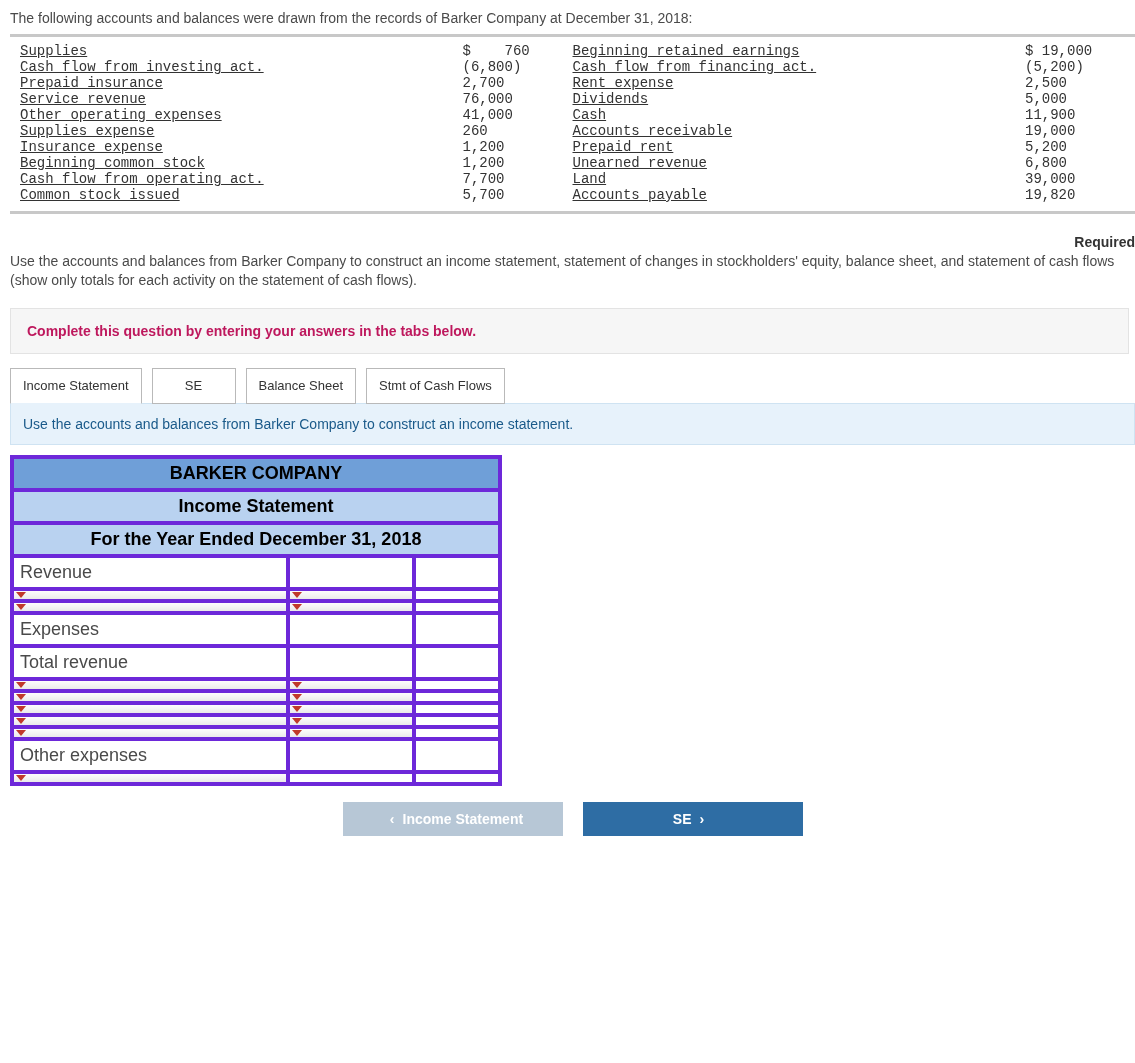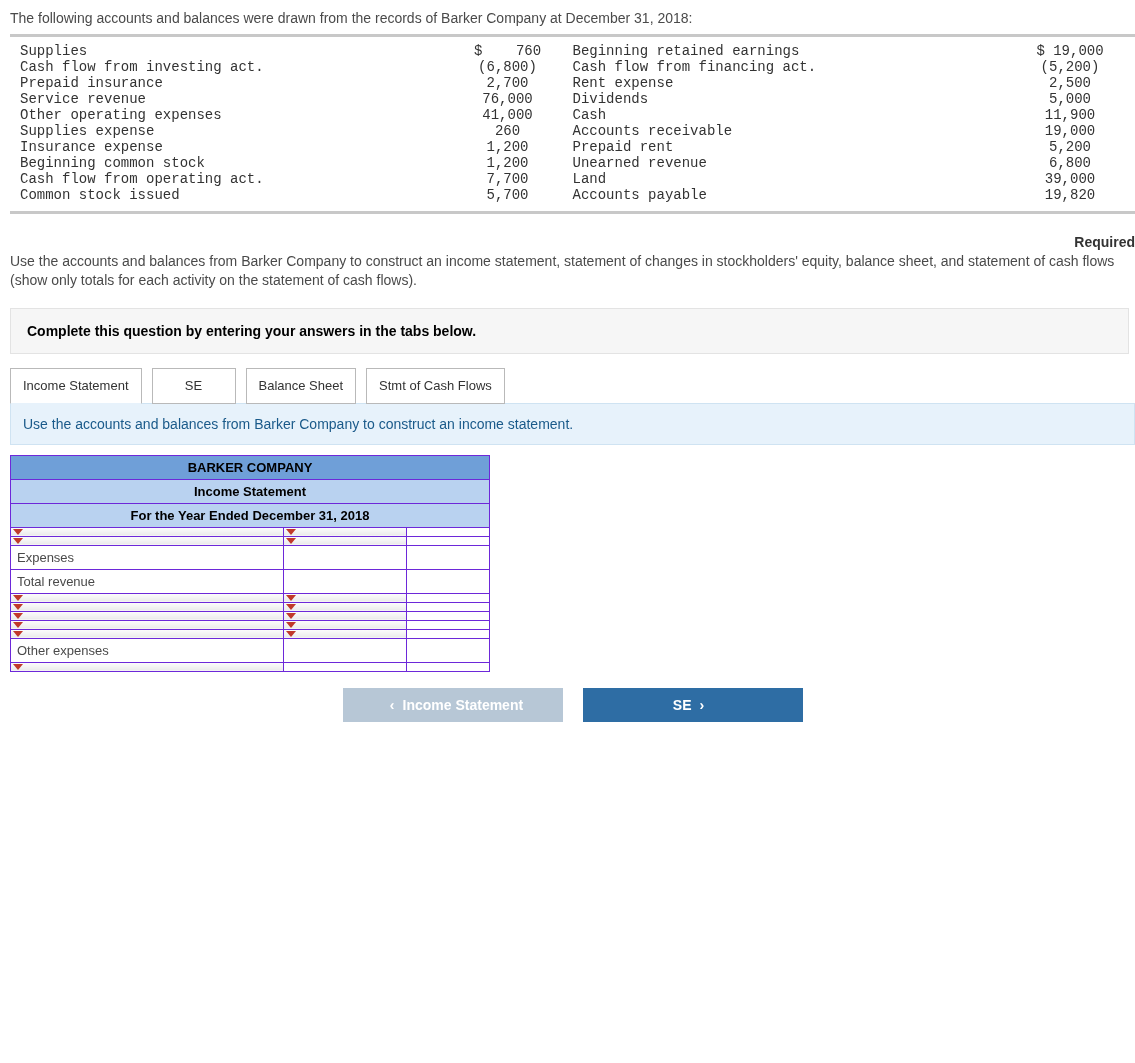--- a/index.html
+++ b/index.html
@@ -15,26 +15,26 @@
     border-top: 3px solid #c8c8c8;
     border-bottom: 3px solid #c8c8c8;
     padding: 6px 10px 8px 10px;
     margin: 0 0 20px 0;
     font-family: "Courier New", monospace;
     font-size: 14px;
     color: #333;
     display: flex;
   }
   .data-col { display: flex; }
-  .dc-label { white-space: pre; }
-  .dc-val { white-space: pre; text-align: center; }
+  .dc-label { white-space: pre; text-decoration: underline; }
+  .dc-val { white-space: pre; text-align: left; }
   .req-head { font-weight: bold; color: #333; margin-bottom: 2px; text-align: right; }
   .req-body { margin-bottom: 18px; line-height: 1.35; }
 
-  .answer-panel { border: 1px solid #e3e3e3; background: #f6f6f6; padding: 14px 16px; margin: 0 6px 14px 0; font-weight: bold; color: #000000; }
+  .answer-panel { border: 1px solid #e3e3e3; background: #f6f6f6; padding: 14px 16px; margin: 0 6px 14px 0; font-weight: bold; color: #be185d; }
 
   .tabs { display: flex; gap: 10px; margin-bottom: 0; }
   .tab {
     border: 1px solid #b9b9b9;
     background: #fff;
     padding: 6px 12px;
     min-width: 84px;
     text-align: center;
     font-size: 13px;
     color: #333;
@@ -49,21 +49,21 @@
     background: #e7f2fb;
     color: #1a5a8a;
     padding: 12px 12px;
     margin-top: -1px;
     border: 1px solid #cfe3f2;
     font-size: 14px;
   }
 
   .worksheet { margin-top: 10px; }
   .ws-table { border-collapse: collapse; }
-  .ws-table td, .ws-table th { border: 1px solid #6d28d9; padding: 4px 6px; font-size: 13px; background: #fff; }
+  .ws-table td, .ws-table th { border: 4px solid #6d28d9; padding: 4px 6px; font-size: 18px; background: #fff; }
   .ws-head { background: #6f9fd8 !important; text-align: center; font-weight: bold; color: #000; }
   .ws-sub  { background: #b9d2f0 !important; text-align: center; font-weight: bold; color: #000; }
   .ws-label { width: 260px; }
   .ws-amt { width: 110px; }
   .ws-amt2 { width: 70px; }
   .dd-cell {
     background: linear-gradient(#fdfdfd,#eaeaea) !important;
     position: relative;
   }
   .dd-caret {
@@ -163,20 +163,25 @@
         <tr>
           <td class="ws-head" colspan="3">BARKER COMPANY</td>
         </tr>
     <tr>
           <td class="ws-sub" colspan="3">Income Statement</td>
         </tr>
     <tr>
           <td class="ws-sub" colspan="3">For the Year Ended December 31, 2018</td>
         </tr>
 
+    <tr class="plain-row">
+          <td class="ws-label">Revenue</td>
+          <td class="ws-amt"></td>
+          <td class="ws-amt2"></td>
+        </tr>
 
     <tr>
           <td class="ws-label dd-cell">
             <span class="dd-caret"></span>
           </td>
           <td class="ws-amt dd-cell">
             <span class="dd-caret"></span>
           </td>
           <td class="ws-amt2"></td>
         </tr>

